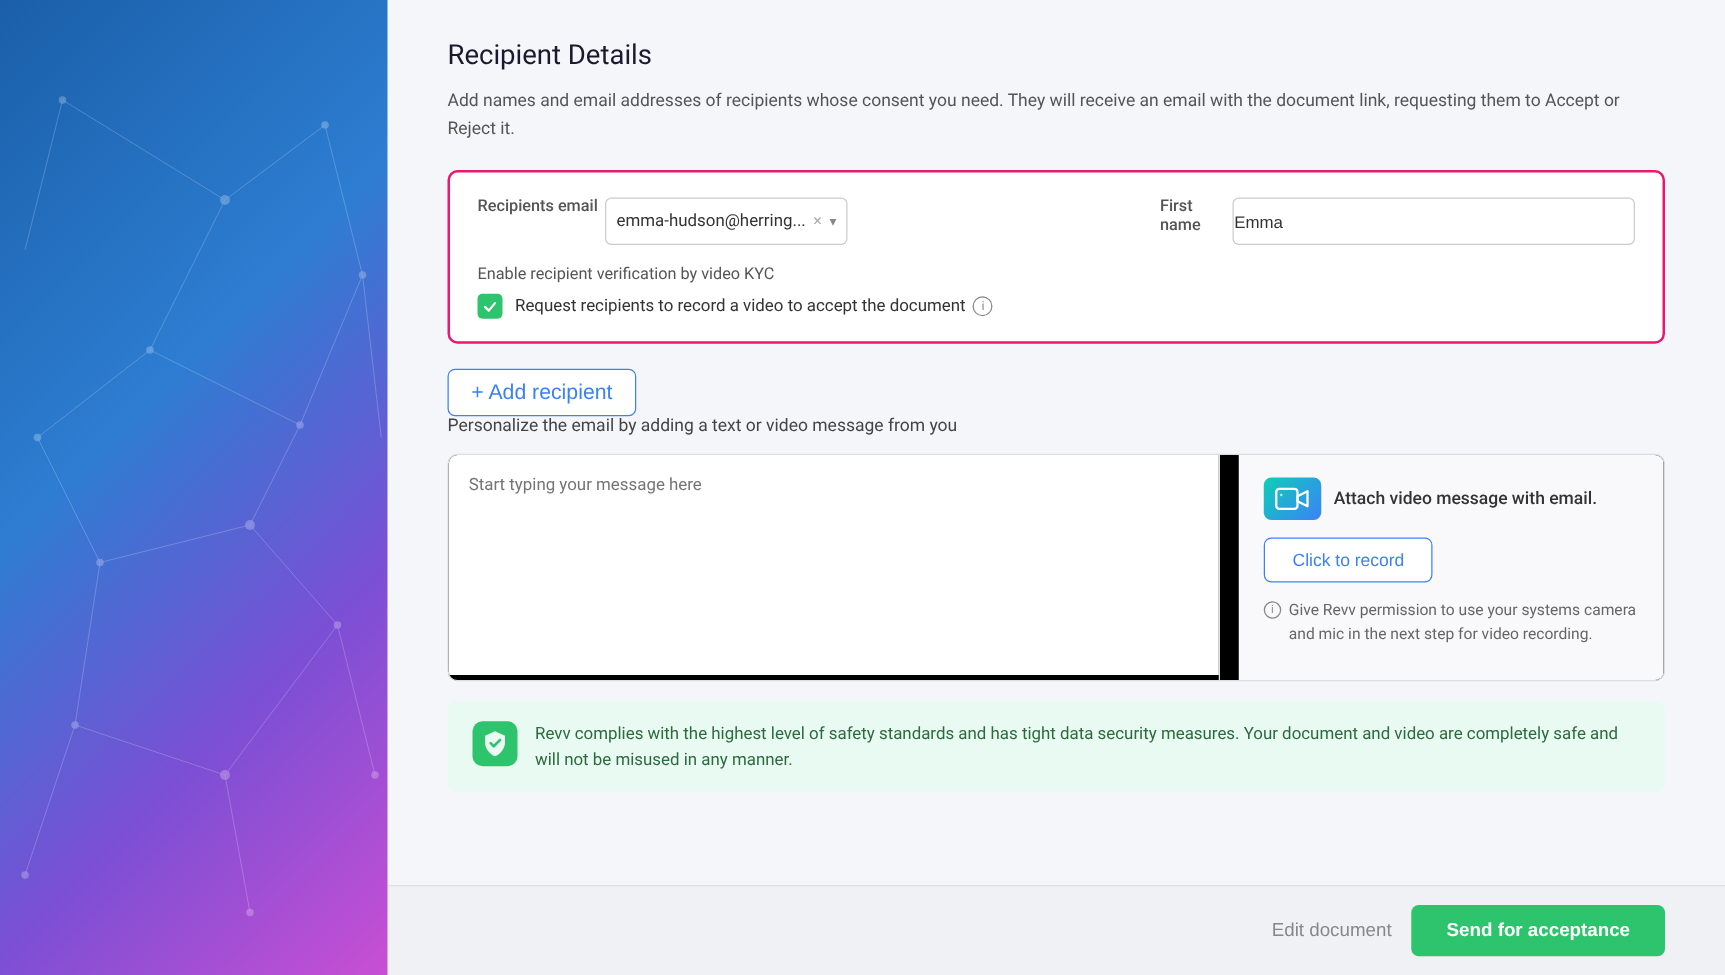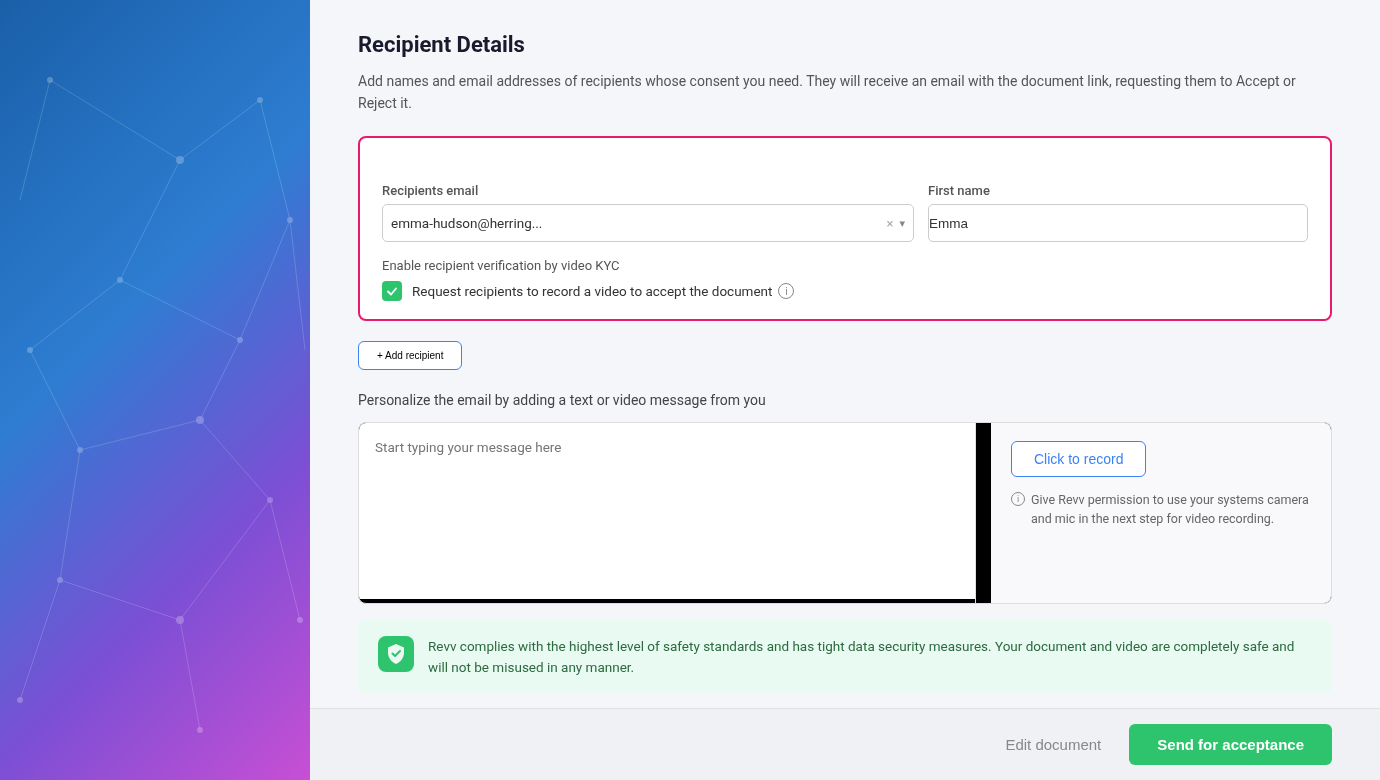--- a/index.html
+++ b/index.html
@@ -39,21 +39,21 @@
     
     .main-content {
       flex: 1;
       padding: 32px 48px 20px 48px;
       overflow-y: auto;
       background: #f5f6fa;
     }
 
     .page-title {
       font-size: 22px;
-      font-weight: 700;
+      font-weight: 400;
       color: #1a1a2e;
       margin-bottom: 14px;
     }
 
     .page-description {
       font-size: 14px;
       color: #555;
       line-height: 1.55;
       margin-bottom: 22px;
     }
@@ -68,23 +68,22 @@
     }
 
     .fields-row {
       display: flex;
       gap: 14px;
       margin-bottom: 16px;
     }
 
     .field-group {
       display: flex;
-      flex-direction: column;
+      flex-direction: row;
       gap: 6px;
-      margin-top: 25px;
     }
 
     .field-group.email-group { flex: 1.4; }
     .field-group.name-group  { flex: 1; }
 
     .field-label {
       font-size: 13px;
       color: #555;
       font-weight: 500;
     }
@@ -183,28 +182,27 @@
       cursor: pointer;
       flex-shrink: 0;
     }
 
     
     .add-recipient-btn {
       display: inline-flex;
       align-items: center;
       gap: 6px;
       border: 1.5px solid #3b82f6;
-      color: #000000;
+      color: #3b82f6;
       background: #fff;
       border-radius: 6px;
       padding: 8px 18px;
-      font-size: 10px;
+      font-size: 17px;
       font-weight: 500;
       cursor: pointer;
-      margin-bottom: 22px;
       margin-top: 4px;
     }
 
     
     .personalize-label {
       font-size: 14px;
       color: #444;
       margin-bottom: 14px;
     }
 
@@ -331,21 +329,21 @@
 
     
     .footer-bar {
       height: 72px;
       background: #f0f1f5;
       border-top: 1.5px solid #e0e0e0;
       display: flex;
       align-items: center;
       justify-content: flex-end;
       padding: 0 48px;
-      gap: 28px;
+      gap: 16px;
       flex-shrink: 0;
     }
 
     .edit-document-btn {
       background: transparent;
       border: none;
       color: #888;
       font-size: 15px;
       cursor: pointer;
       font-weight: 400;
@@ -460,20 +458,30 @@
     
     <p class="personalize-label">Personalize the email by adding a text or video message from you</p>
 
     <div class="personalize-row">
 
       <div class="message-textarea-wrapper">
         <textarea class="message-textarea" placeholder="Start typing your message here" style=""></textarea>
       </div>
 
       <div class="video-panel">
+        <div class="video-attach-row">
+          <div class="video-icon-wrapper">
+            <svg width="28" height="20" viewBox="0 0 28 20" fill="none" xmlns="http://www.w3.org/2000/svg">
+              <rect x="1" y="2" width="17" height="16" rx="2.5" stroke="white" stroke-width="1.8"></rect>
+              <path d="M18 8L26 4V16L18 12V8Z" stroke="white" stroke-width="1.8" stroke-linejoin="round"></path>
+              <rect x="4" y="6" width="2" height="2" rx="1" fill="white" opacity="0.7"></rect>
+            </svg>
+          </div>
+          <span class="video-attach-text">Attach video message with email.</span>
+        </div>
 
         <button class="click-to-record-btn">Click to record</button>
 
         <div class="permission-text">
           <span class="info-icon-sm">i</span>
           <span>Give Revv permission to use your systems camera and mic in the next step for video recording.</span>
         </div>
       </div>
     </div>
 

